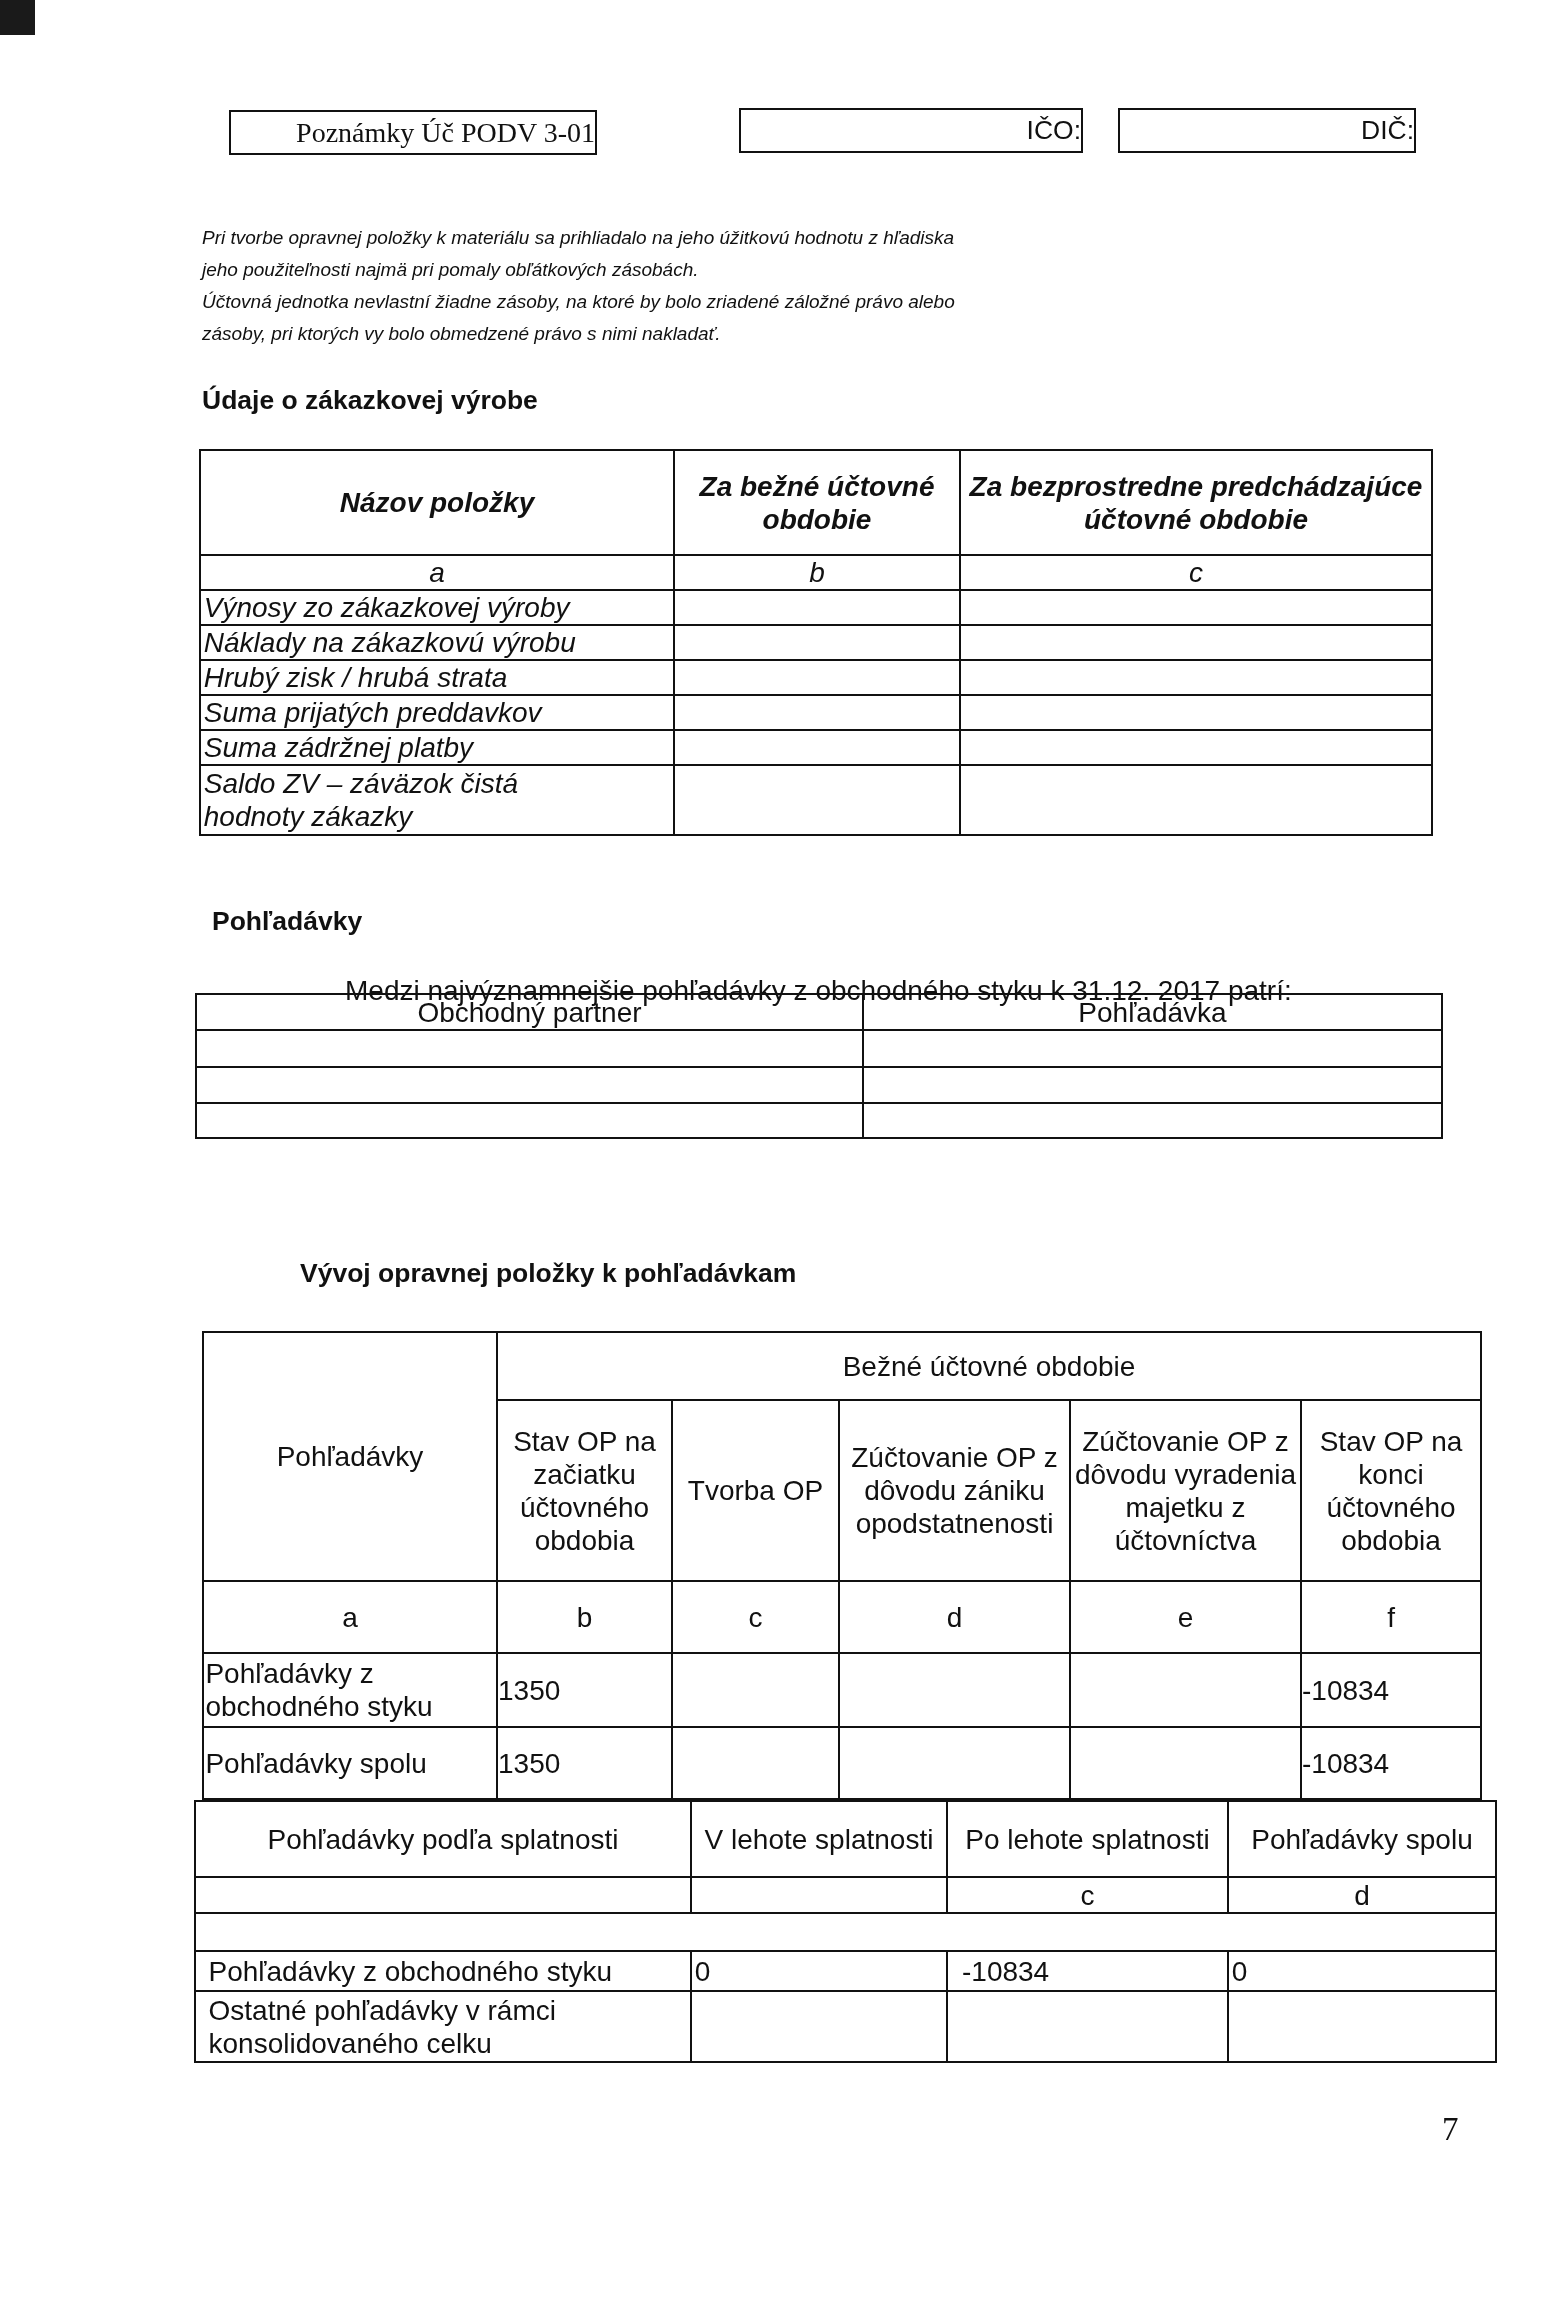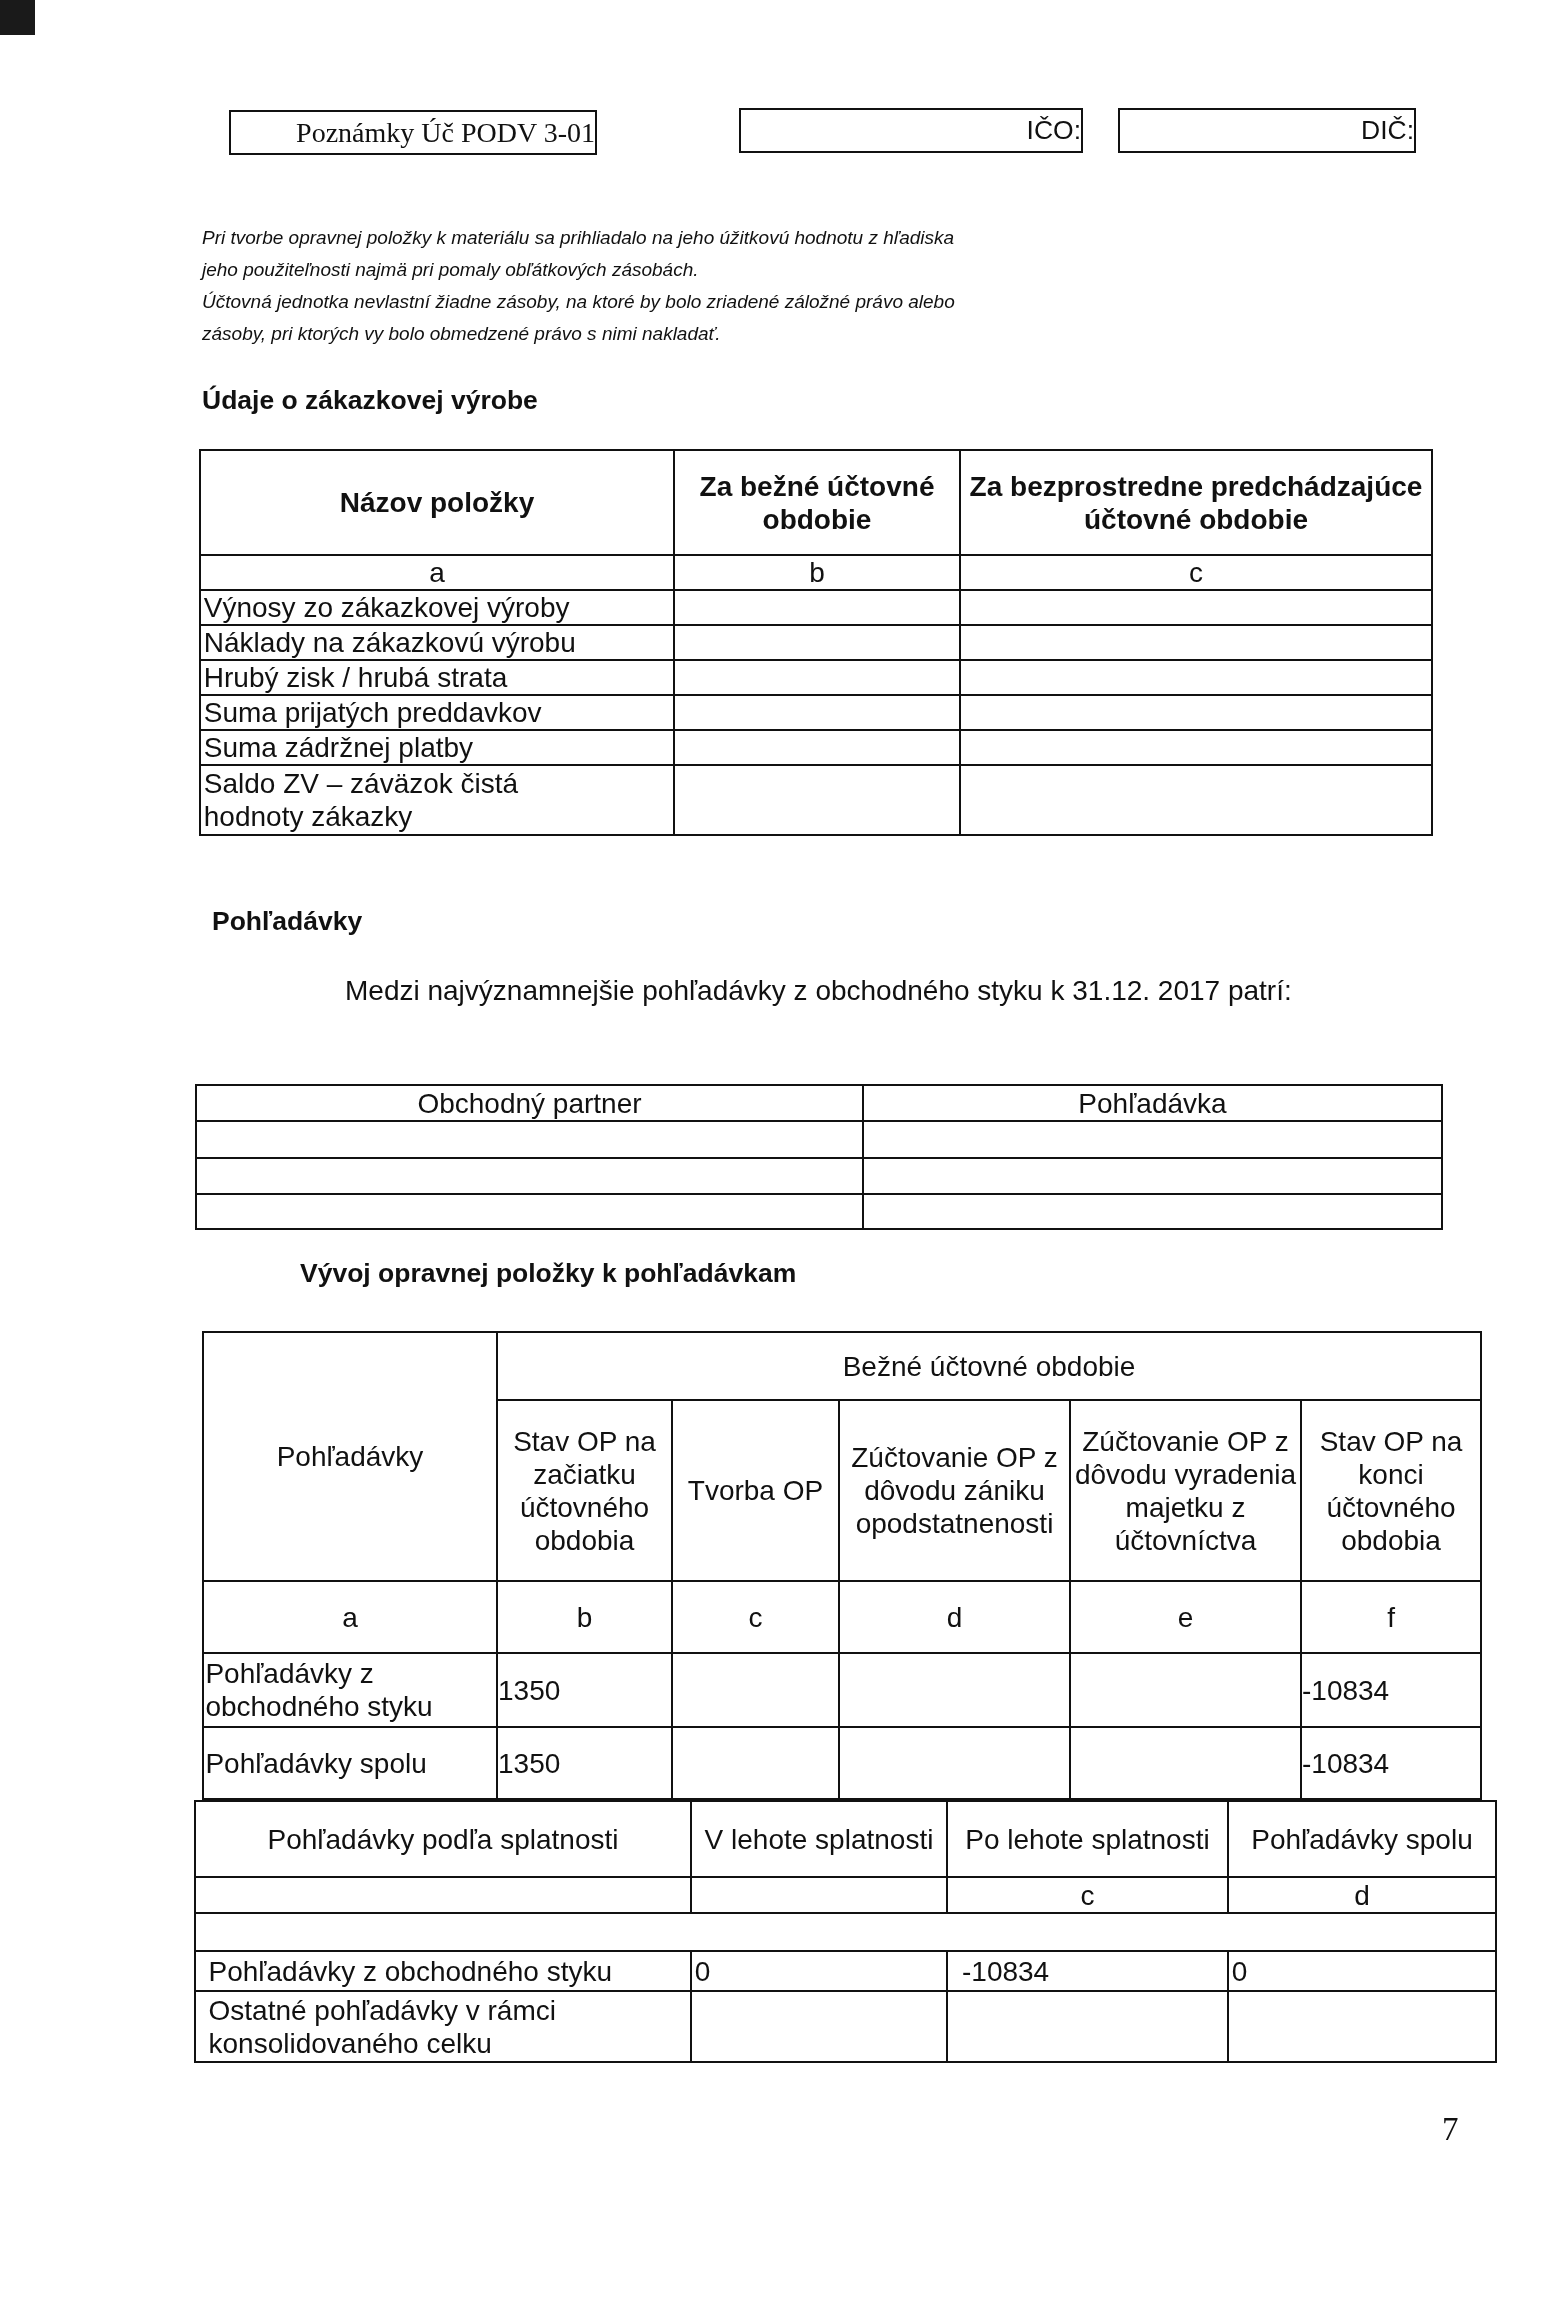--- a/index.html
+++ b/index.html
@@ -36,21 +36,21 @@
 
 <div class="abs para" style="left:202px;top:222px;">
   <div>Pri tvorbe opravnej položky k materiálu sa prihliadalo na jeho úžitkovú hodnotu  z hľadiska</div>
   <div>jeho použiteľnosti najmä pri pomaly obľátkových zásobách.</div>
   <div>Účtovná jednotka nevlastní žiadne zásoby, na ktoré by bolo zriadené záložné právo alebo</div>
   <div>zásoby, pri ktorých vy bolo obmedzené právo s nimi nakladať.</div>
 </div>
 
 <div class="abs h2" style="left:202px;top:385px;">Údaje o zákazkovej výrobe</div>
 
-<table class="grid" style="left:199px;top:449px;width:1232px;">
+<table class="grid" style="left:199px;top:449px;width:1232px;font-style:italic;">
   <colgroup>
       <col style="width:474px">
       <col style="width:286px">
       <col style="width:472px">
     </colgroup>
   <tbody>
       <tr style="height:105px">
     <td class="c b">Názov položky</td>
     <td class="c b">Za bežné účtovné obdobie</td>
     <td class="c b">Za bezprostredne predchádzajúce účtovné obdobie</td>
@@ -89,21 +89,21 @@
     <td class="l" style="padding-right:118px">Saldo ZV – záväzok čistá hodnoty zákazky</td>
     <td></td>
     <td></td>
   </tr>
 </tbody>
   </table>
 
 <div class="abs h2" style="left:212px;top:906px;">Pohľadávky</div>
 <div class="abs plain" style="left:301px;top:975px;">Medzi najvýznamnejšie pohľadávky z obchodného styku k 31.12. 2017 patrí:</div>
 
-<table class="grid" style="left:195px;top:1084px;width:1246px;border-radius:19px;">
+<table class="grid" style="left:195px;top:993px;width:1246px;border-radius:19px;">
   <colgroup>
       <col style="width:667px">
       <col style="width:579px">
     </colgroup>
   <tbody>
       <tr style="height:36px">
     <td class="c">Obchodný partner</td>
     <td class="c">Pohľadávka</td>
   </tr>
   <tr style="height:37px">

